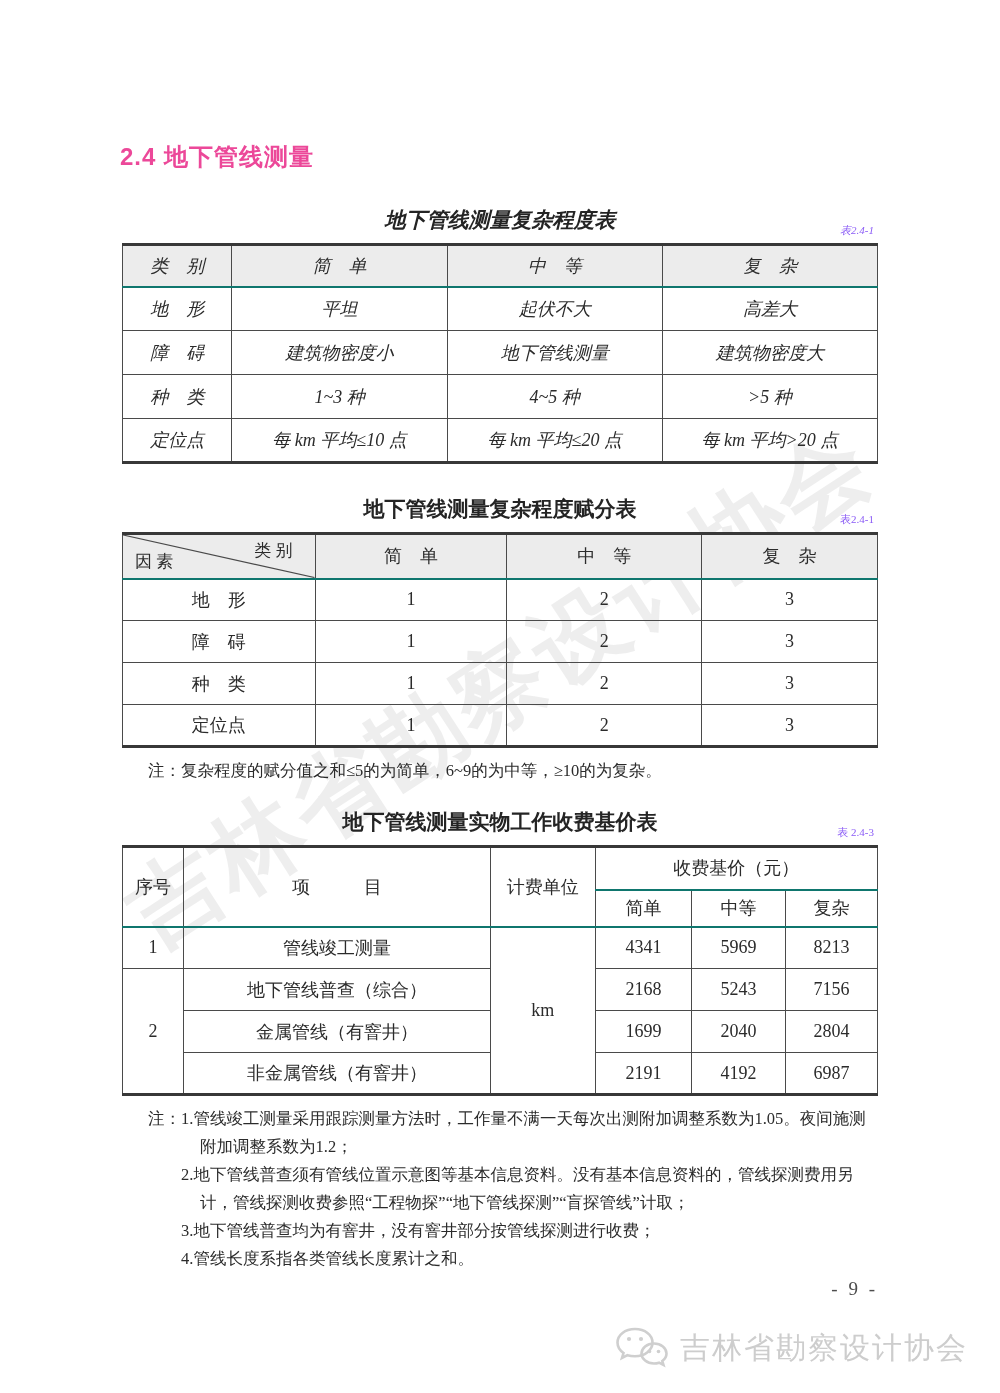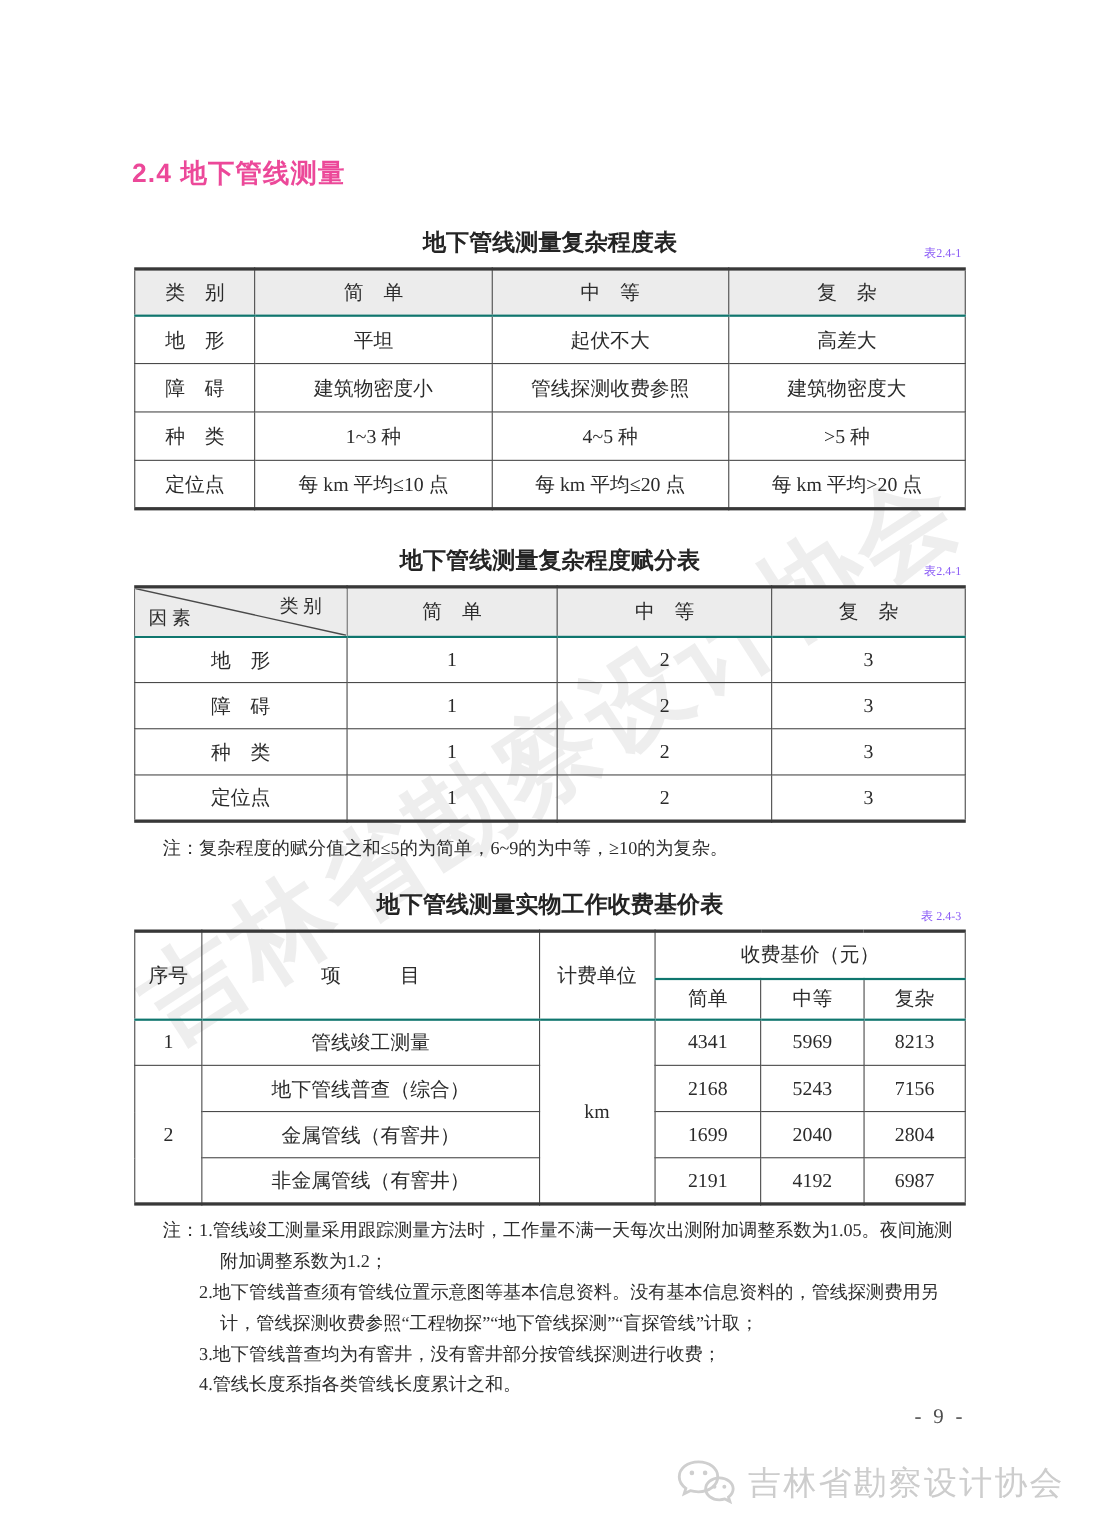--- a/index.html
+++ b/index.html
@@ -122,21 +122,21 @@
     z-index: 1;
   }
   .footer-brand .brand-text {
     font-family: "Liberation Sans", "DejaVu Sans", sans-serif;
     font-size: 30px;
     letter-spacing: 2px;
   }
   .footer-brand svg { display: block; }
 
   
-  .gap-a { margin-top: 33px; }   
+  .gap-a { margin-top: 33px; font-style: italic; }   
   .gap-t { margin-top: 7px; }    
   .gap-b { margin-top: 31px; }   
   .gap-n { margin-top: 9px; }    
   .gap-c { margin-top: 23px; }   
   .gap-p { margin-top: 5px; }    
 </style>
 </head>
 <body>
 
 <div class="watermark">吉林省勘察设计协会</div>
@@ -166,21 +166,21 @@
         </tr>
         <tr>
           <td>地　形</td>
           <td>平坦</td>
           <td>起伏不大</td>
           <td>高差大</td>
         </tr>
         <tr>
           <td>障　碍</td>
           <td>建筑物密度小</td>
-          <td>管线探测收费参照</td>
+          <td>地下管线测量</td>
           <td>建筑物密度大</td>
         </tr>
         <tr>
           <td>种　类</td>
           <td>1~3 种</td>
           <td>4~5 种</td>
           <td>&gt;5 种</td>
         </tr>
         <tr>
           <td>定位点</td>

